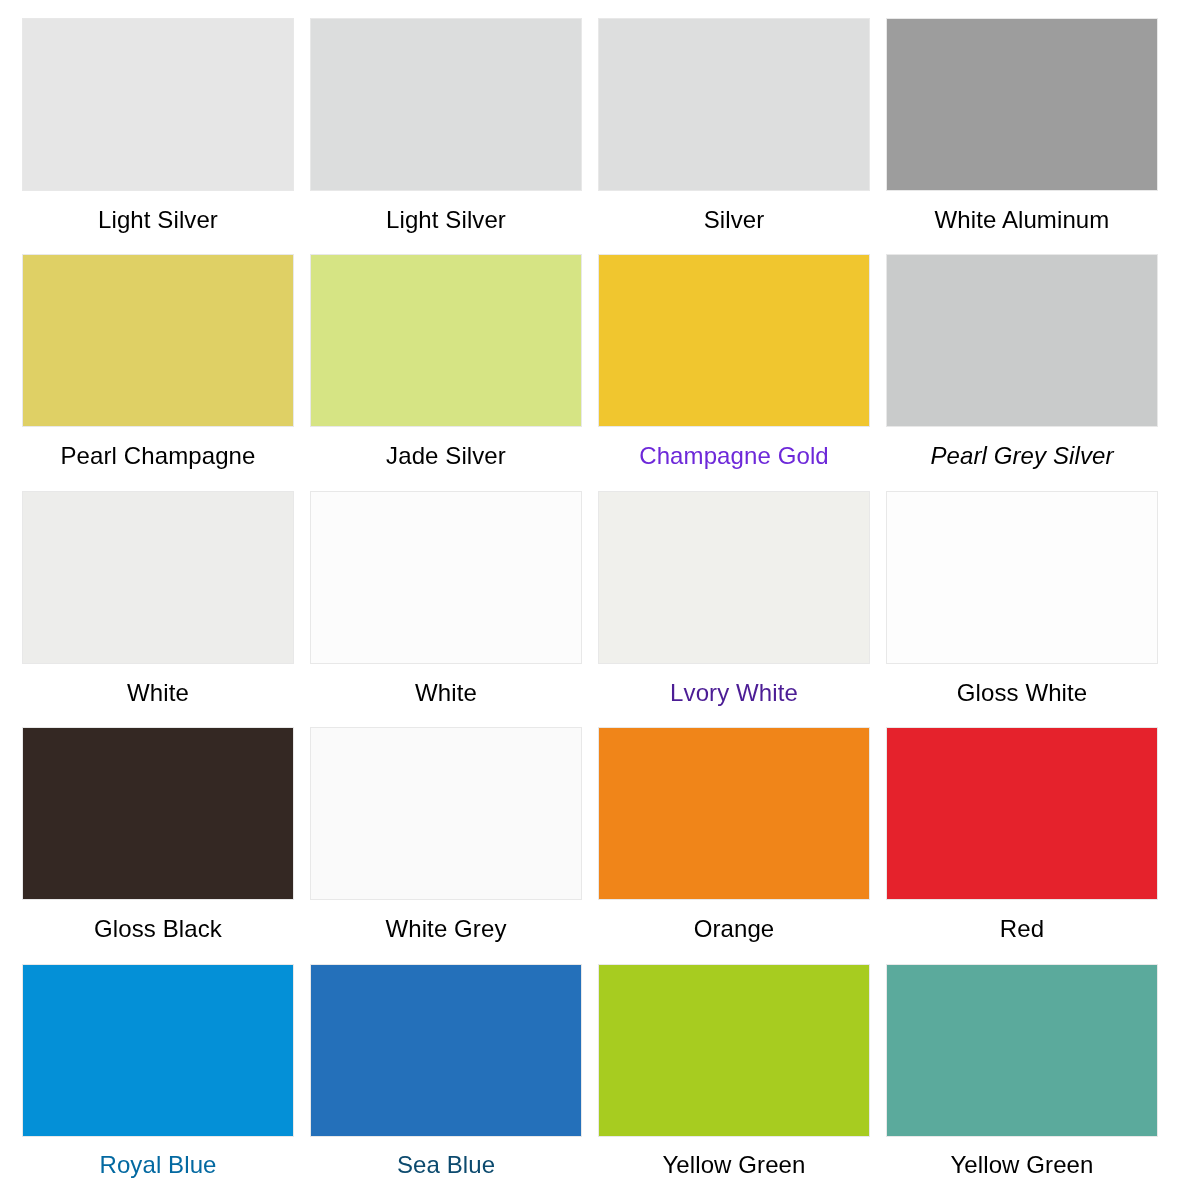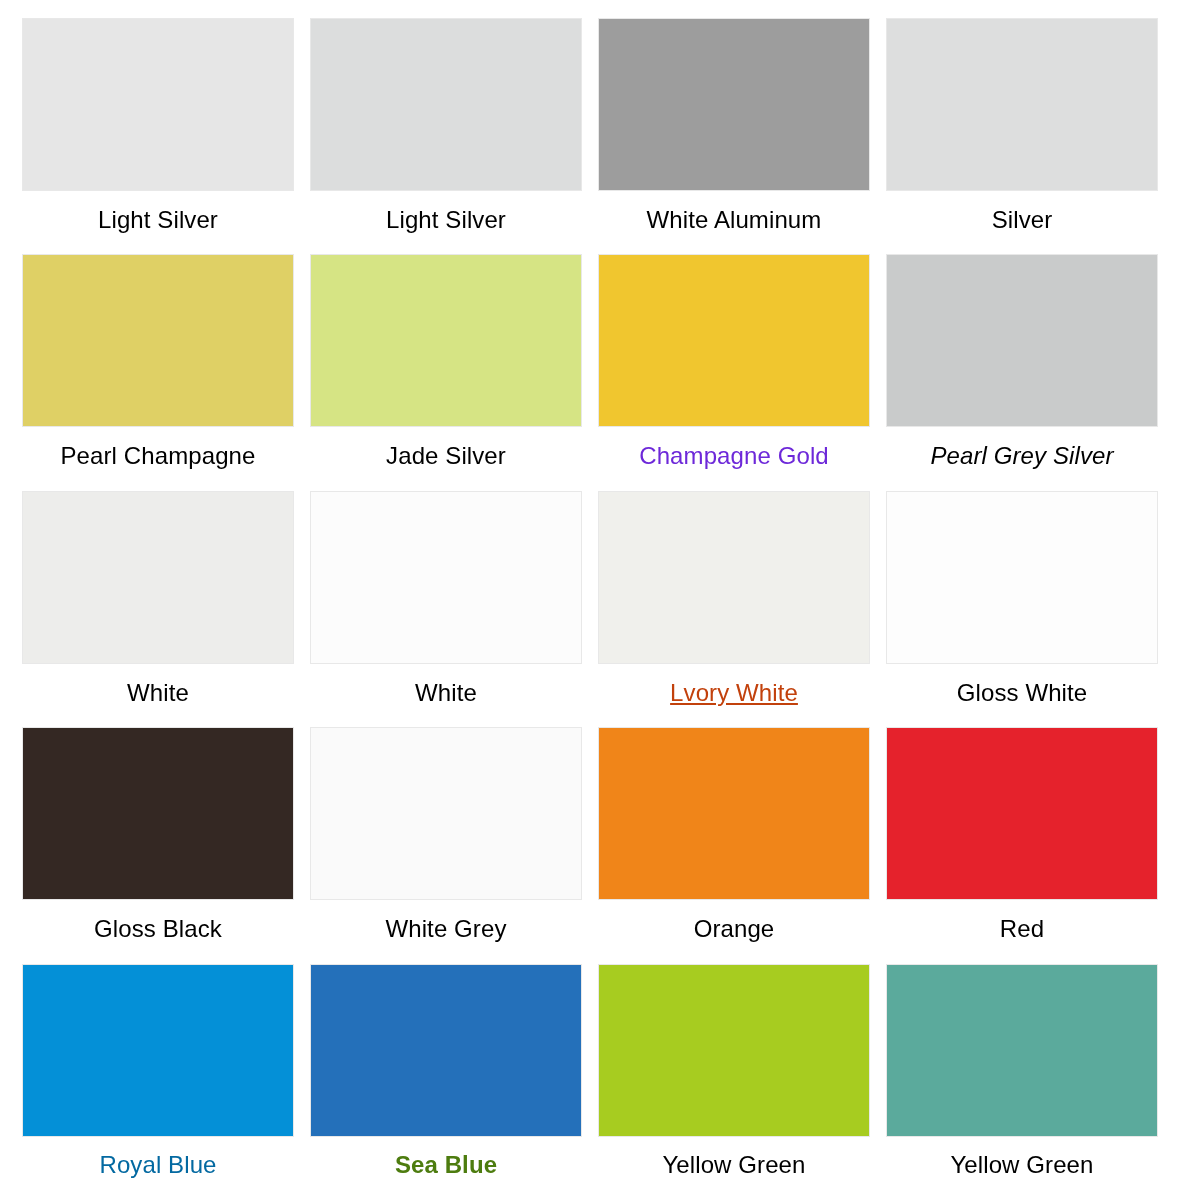--- a/index.html
+++ b/index.html
@@ -67,26 +67,26 @@
 <div class="palette-grid">
     <div class="swatch-cell row-1">
       <div class="swatch-chip" style="background-color: rgb(230, 230, 230); border-color: rgb(232, 232, 232);"></div>
       <span class="swatch-label" style="color: rgb(0, 0, 0);">Light Silver</span>
     </div>
     <div class="swatch-cell row-1">
       <div class="swatch-chip" style="background-color: rgb(220, 221, 221); border-color: rgb(232, 232, 232);"></div>
       <span class="swatch-label" style="color: rgb(0, 0, 0);">Light Silver</span>
     </div>
     <div class="swatch-cell row-1">
+      <div class="swatch-chip" style="background-color: rgb(221, 222, 222); border-color: rgb(232, 232, 232);"></div>
+      <span class="swatch-label" style="color: rgb(0, 0, 0);">Silver</span>
+    </div>
+    <div class="swatch-cell row-1">
       <div class="swatch-chip" style="background-color: rgb(157, 157, 157); border-color: rgb(232, 232, 232);"></div>
       <span class="swatch-label" style="color: rgb(0, 0, 0);">White Aluminum</span>
-    </div>
-    <div class="swatch-cell row-1">
-      <div class="swatch-chip" style="background-color: rgb(221, 222, 222); border-color: rgb(232, 232, 232);"></div>
-      <span class="swatch-label" style="color: rgb(0, 0, 0);">Silver</span>
     </div>
     <div class="swatch-cell row-2">
       <div class="swatch-chip" style="background-color: rgb(223, 208, 101); border-color: rgb(232, 232, 232);"></div>
       <span class="swatch-label" style="color: rgb(0, 0, 0);">Pearl Champagne</span>
     </div>
     <div class="swatch-cell row-2">
       <div class="swatch-chip" style="background-color: rgb(214, 228, 132); border-color: rgb(232, 232, 232);"></div>
       <span class="swatch-label" style="color: rgb(0, 0, 0);">Jade Silver</span>
     </div>
     <div class="swatch-cell row-2">
@@ -100,21 +100,21 @@
     <div class="swatch-cell row-3">
       <div class="swatch-chip" style="background-color: rgb(237, 237, 235); border-color: rgb(232, 232, 232);"></div>
       <span class="swatch-label" style="color: rgb(0, 0, 0);">White</span>
     </div>
     <div class="swatch-cell row-3">
       <div class="swatch-chip" style="background-color: rgb(252, 252, 252); border-color: rgb(232, 232, 232);"></div>
       <span class="swatch-label" style="color: rgb(0, 0, 0);">White</span>
     </div>
     <div class="swatch-cell row-3">
       <div class="swatch-chip" style="background-color: rgb(240, 240, 236); border-color: rgb(232, 232, 232);"></div>
-      <span class="swatch-label" style="color: #c2410c; text-decoration: underline;">Lvory White</span>
+      <span class="swatch-label" style="color: #4c1d95;">Lvory White</span>
     </div>
     <div class="swatch-cell row-3">
       <div class="swatch-chip" style="background-color: rgb(253, 253, 253); border-color: rgb(232, 232, 232);"></div>
       <span class="swatch-label" style="color: rgb(0, 0, 0);">Gloss White</span>
     </div>
     <div class="swatch-cell row-4">
       <div class="swatch-chip" style="background-color: rgb(52, 40, 35); border-color: rgb(232, 232, 232);"></div>
       <span class="swatch-label" style="color: rgb(0, 0, 0);">Gloss Black</span>
     </div>
     <div class="swatch-cell row-4">
@@ -128,21 +128,21 @@
     <div class="swatch-cell row-4">
       <div class="swatch-chip" style="background-color: rgb(229, 34, 44); border-color: rgb(232, 232, 232);"></div>
       <span class="swatch-label" style="color: rgb(0, 0, 0);">Red</span>
     </div>
     <div class="swatch-cell row-5">
       <div class="swatch-chip" style="background-color: rgb(4, 144, 215); border-color: rgb(232, 232, 232);"></div>
       <span class="swatch-label" style="color: #0369a1;">Royal Blue</span>
     </div>
     <div class="swatch-cell row-5">
       <div class="swatch-chip" style="background-color: rgb(36, 112, 186); border-color: rgb(232, 232, 232);"></div>
-      <span class="swatch-label" style="color: #4d7c0f; font-weight: bold;">Sea Blue</span>
+      <span class="swatch-label" style="color: #0c4a6e;">Sea Blue</span>
     </div>
     <div class="swatch-cell row-5">
       <div class="swatch-chip" style="background-color: rgb(167, 204, 32); border-color: rgb(232, 232, 232);"></div>
       <span class="swatch-label" style="color: rgb(0, 0, 0);">Yellow Green</span>
     </div>
     <div class="swatch-cell row-5">
       <div class="swatch-chip" style="background-color: rgb(91, 170, 156); border-color: rgb(232, 232, 232);"></div>
       <span class="swatch-label" style="color: rgb(0, 0, 0);">Yellow Green</span>
     </div>
   </div>

